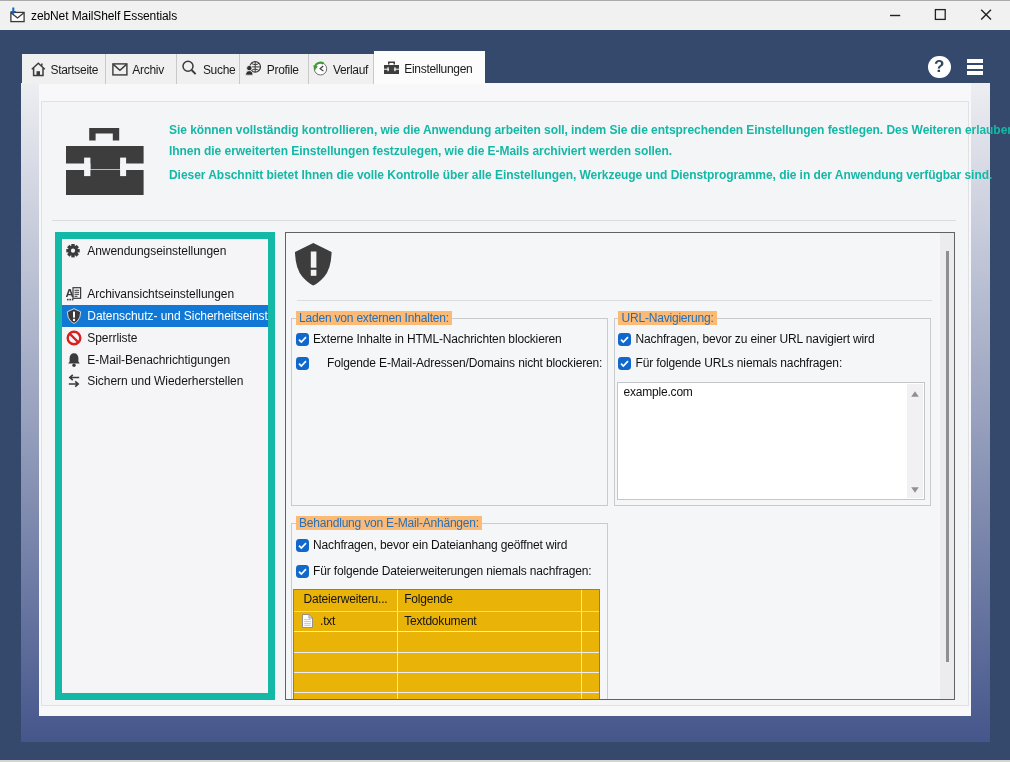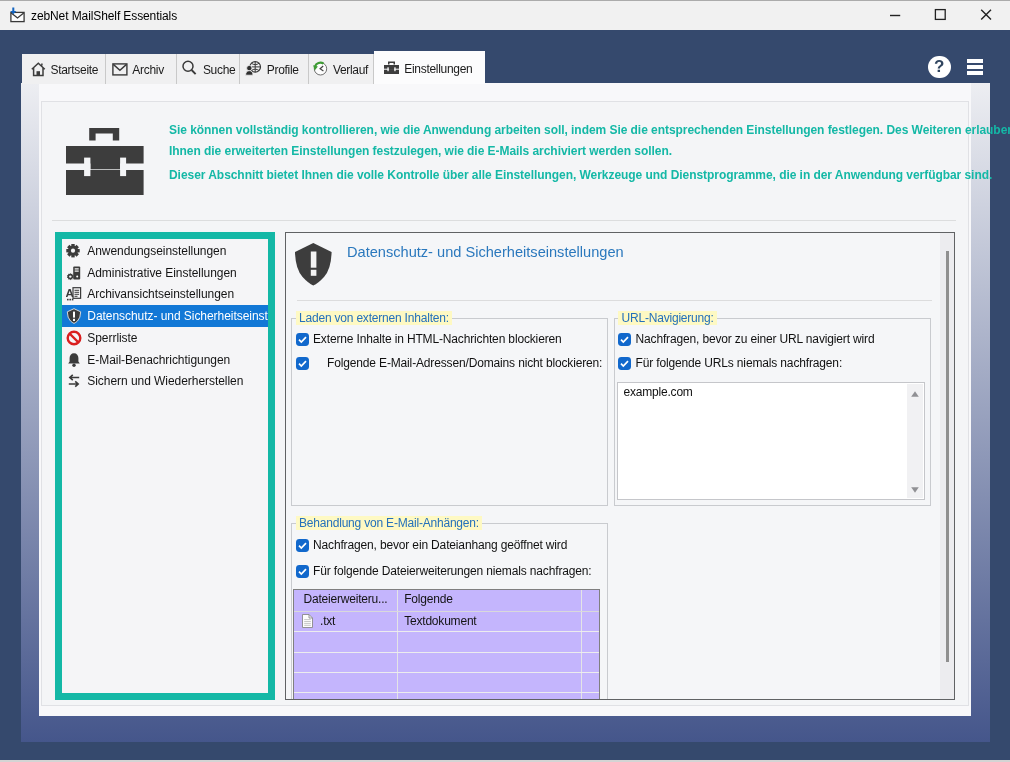--- a/index.html
+++ b/index.html
@@ -43,31 +43,31 @@
 
   
   #rpanel { left:285px; top:231.5px; width:670px; height:468px; border:1px solid #606264; background:#f5f6f8; overflow:hidden; }
   #rgutter { right:0; top:0; width:14.5px; height:100%; background:#ececef; }
   #rthumb { left:660.3px; top:18px; width:2.5px; height:411px; background:#8f8f8f; }
   #rtitle { left:61px; top:11.5px; font-size:14.6px; color:#2a78bd; letter-spacing:0px; }
   #rsub { left:59px; top:31.5px; font-size:12px; color:#151515; letter-spacing:0.15px; }
   #rsep { left:11px; top:67px; width:635px; height:1px; background:#dcdcdd; }
 
   .group { position:absolute; border:1px solid #c9cbcf; }
-  .gtitle { position:absolute; top:-8px; left:3.5px; background:#fef9c3; padding:0 3.5px; color:#2470bb; font-size:12px; letter-spacing:-0.2px; white-space:nowrap; }
+  .gtitle { position:absolute; top:-8px; left:3.5px; background:#fdba74; padding:0 3.5px; color:#2470bb; font-size:12px; letter-spacing:-0.2px; white-space:nowrap; }
   .cb { position:absolute; width:13px; height:13px; }
   .cblabel { position:absolute; font-size:12px; color:#111; letter-spacing:-0.15px; white-space:nowrap;text-align:right; }
 
   .ta { position:absolute; background:#fff; border:1px solid #c5c6ca; }
   .ta .tatext { position:absolute; left:5.5px; top:2.5px; font-size:12px; color:#111; letter-spacing:-0.2px; }
   .sbv { position:absolute; top:1px; right:1px; bottom:1px; width:16.5px; background:#f1f1f3; }
   .sbv svg { position:absolute; left:4.5px; }
 
   
-  #atable { position:absolute; left:6.5px; top:356.2px; width:307.5px; height:114px; background:#c4b5fd; border:1px solid #7f7f7f; }
+  #atable { position:absolute; left:6.5px; top:356.2px; width:307.5px; height:114px; background:#eab308; border:1px solid #7f7f7f; }
   .thdiv { position:absolute; top:0; width:1px; height:100%; background:#e4e4e6; }
   .trow { position:absolute; left:0; width:100%; height:1px; background:#ececee; }
   #atable .txt { position:absolute; font-size:12px; color:#141414; letter-spacing:-0.2px; white-space:nowrap; }
 </style>
 </head>
 <body>
 
 <div id="titlebar" class="abs"></div>
 <svg class="abs" style="left:9px;top:6px" width="18" height="17" viewBox="0 0 18 17">
   <rect x="1.9" y="6.4" width="13.2" height="9.2" fill="#fdfdfd" stroke="#383838" stroke-width="1.3"></rect>
@@ -169,31 +169,20 @@
             <rect x="5.3" y="1" width="3.4" height="13.4"></rect>
           </g>
           <g transform="rotate(135 7 7.7)">
             <rect x="5.3" y="1" width="3.4" height="13.4"></rect>
           </g>
         </g>
         <circle cx="7" cy="7.7" r="2.1" fill="#f5f5f7"></circle>
       </svg>
     <span>Anwendungseinstellungen</span>
   </div>
-  <div class="navitem" style="top:23.4px">
-    <svg width="16" height="16" viewBox="0 0 16 16">
-        <rect x="7.2" y="1.5" width="7" height="13" rx="1" fill="#3b3b3b"></rect>
-        <rect x="8.7" y="3.3" width="4" height="1.2" fill="#fff"></rect>
-        <rect x="8.7" y="5.5" width="4" height="1.2" fill="#fff"></rect>
-        <circle cx="11.2" cy="11.5" r="1" fill="#fff"></circle>
-        <path d="M4.3 7.9 L5 9 L6.3 8.8 L6.5 10.1 L7.7 10.5 L7.1 11.6 L7.7 12.7 L6.5 13.1 L6.3 14.4 L5 14.2 L4.3 15.3 L3.6 14.2 L2.3 14.4 L2.1 13.1 L0.9 12.7 L1.5 11.6 L0.9 10.5 L2.1 10.1 L2.3 8.8 L3.6 9 Z" fill="#3b3b3b"></path>
-        <circle cx="4.3" cy="11.6" r="1.2" fill="#f5f5f7"></circle>
-      </svg>
-    <span>Administrative Einstellungen</span>
-  </div>
   <div class="navitem" style="top:45.1px">
     <svg width="16" height="16" viewBox="0 0 16 16">
         <rect x="7" y="1.7" width="7.6" height="10.6" fill="none" stroke="#3b3b3b" stroke-width="1.2"></rect>
         <rect x="8.5" y="3.8" width="4.6" height="1" fill="#3b3b3b"></rect>
         <rect x="8.5" y="5.8" width="4.6" height="1" fill="#3b3b3b"></rect>
         <rect x="8.5" y="7.8" width="4.6" height="1" fill="#3b3b3b"></rect>
         <rect x="8.5" y="9.8" width="3" height="1" fill="#3b3b3b"></rect>
         <text x="-0.5" y="11" font-size="11.5" font-weight="bold" fill="#3b3b3b" font-family="Liberation Sans">A</text>
         <rect x="1" y="12.8" width="1.6" height="1.6" fill="#3b3b3b"></rect>
         <rect x="3.4" y="12.8" width="1.6" height="1.6" fill="#3b3b3b"></rect>
@@ -234,21 +223,20 @@
 </div>
 
 <div id="rpanel" class="abs">
   <div id="rgutter" class="abs"></div>
   <div id="rthumb" class="abs"></div>
   <svg class="abs" style="left:8.5px;top:10.5px" width="37" height="43" viewBox="0 0 37 43">
     <path d="M18.3 0 L36.6 9 Q36.2 26 29 34 Q23 40.6 18.3 42.4 Q13.6 40.6 7.6 34 Q0.4 26 0 9 Z" fill="#3d3d3d"></path>
     <rect x="15.8" y="8.5" width="5.6" height="16.2" fill="#f3f3f3"></rect>
     <rect x="15.8" y="26.8" width="5.6" height="6" fill="#f3f3f3"></rect>
   </svg>
-  <div id="rtitle" class="abs">Datenschutz- und Sicherheitseinstellungen</div>
   <div id="rsep" class="abs"></div>
 
   <div class="group" style="left:5px;top:85px;width:316.5px;height:188.5px">
     <span class="gtitle">Laden von externen Inhalten:</span>
   </div>
   <svg class="cb" style="left:9.6px;top:100px" width="13" height="13" viewBox="0 0 13 13">
       <rect width="13" height="13" rx="3.4" fill="#1168cc"></rect>
       <path d="M3 6.7 L5.3 9 L10 4.1" fill="none" stroke="#fff" stroke-width="1.7"></path>
     </svg>
   <div class="cblabel" style="left:27px;top:99px">Externe Inhalte in HTML-Nachrichten blockieren</div>

